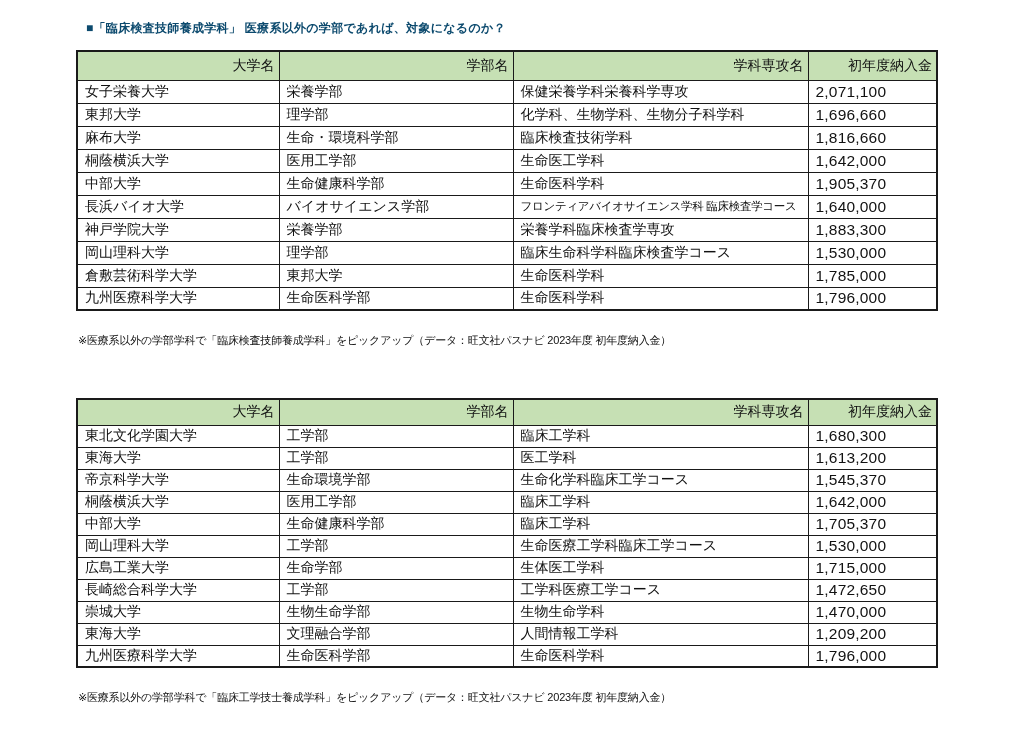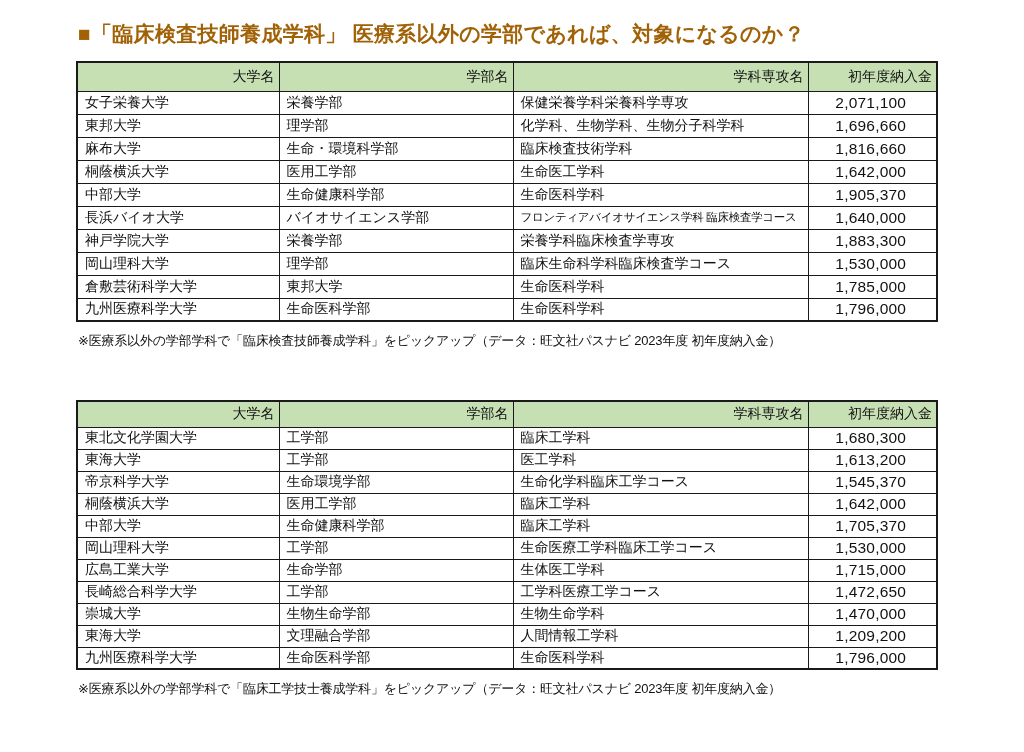--- a/index.html
+++ b/index.html
@@ -12,26 +12,26 @@
   }
   .page {
     width: 1024px;
     height: 752px;
     padding: 20px 0 0 76px;
     overflow: hidden;
   }
   .section { width: 860px; }
   .section + .section { margin-top: 50px; }
   .section-title {
-    font-size: 21px;
+    font-size: 12px;
     font-weight: bold;
     letter-spacing: 0.3px;
-    margin-left: 2px;
+    margin-left: 10px;
     margin-bottom: 13px;
-    color: #a16207;
+    color: #0c4a6e;
   }
   table.data-table {
     width: 860px;
     table-layout: fixed;
     border-collapse: collapse;
     border: 2px solid #1a1a1a;
   }
   table.data-table th, table.data-table td {
     border: 1px solid #1a1a1a;
     font-size: 14px;
@@ -52,29 +52,29 @@
     padding: 0 7px;
     text-align: left;
     background: #ffffff;
   }
   .section2 table.data-table td { height: 22px; }
   table.data-table col.c1 { width: 202px; }
   table.data-table col.c2 { width: 234px; }
   table.data-table col.c3 { width: 295px; }
   table.data-table col.c4 { width: 129px; }
   table.data-table td.num {
-    text-align: center;
+    text-align: left;
     font-size: 15.5px;
     padding-right: 10px;
     letter-spacing: 0.2px;
   }
   table.data-table td.small { font-size: 11.5px; letter-spacing: -0.3px; }
   .footnote {
-    font-size: 13px;
-    margin-top: 10px;
+    font-size: 11px;
+    margin-top: 22px;
     margin-left: 2px;
     color: #111111;
     letter-spacing: -0.2px;
   }
 </style>
 </head>
 <body>
 
 <div class="page">
 

